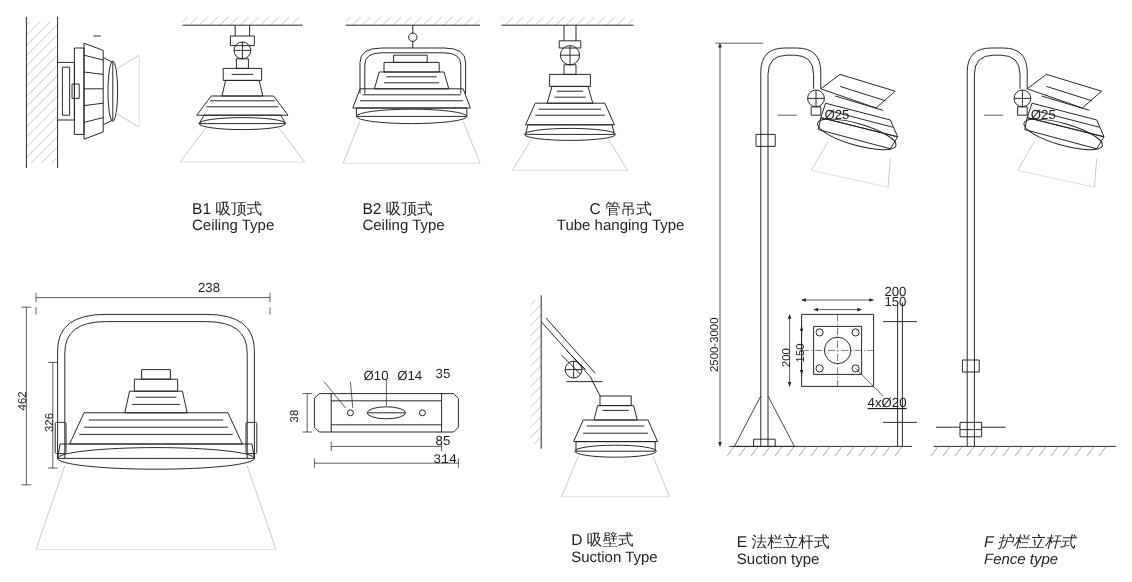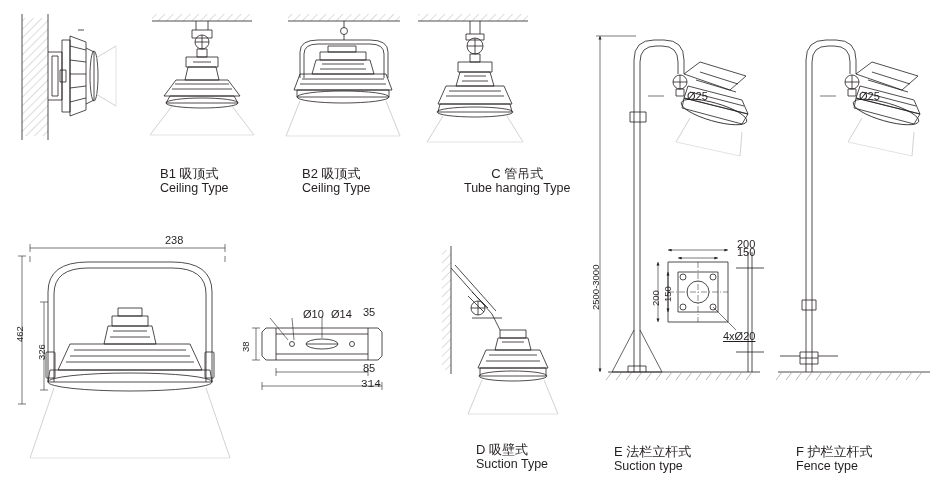--- a/index.html
+++ b/index.html
@@ -307,21 +307,21 @@
   <span class="en">Tube hanging Type</span>
 </div>
 <div class="lbl" style="left:476px;top:430px;margin-top:12px;">
   <span class="cn">D 吸壁式</span>
   <span class="en">Suction Type</span>
 </div>
 <div class="lbl" style="left:614px;top:444px;">
   <span class="cn">E 法栏立杆式</span>
   <span class="en">Suction type</span>
 </div>
-<div class="lbl" style="left:796px;top:444px;">
+<div class="lbl" style="left:820px;top:444px;font-style:italic;">
   <span class="cn">F 护栏立杆式</span>
   <span class="en">Fence type</span>
 </div>
 
 <div class="dim" style="left:118px;top:234px;">238</div>
 <div class="dimv" style="left:14px;top:342px;">462</div>
 <div class="dimv" style="left:36px;top:360px;">326</div>
 
 <div class="dim" style="left:314px;top:378px;font-family:Liberation Mono, monospace;">314</div>
 <div class="dim" style="left:316px;top:362px;">85</div>

